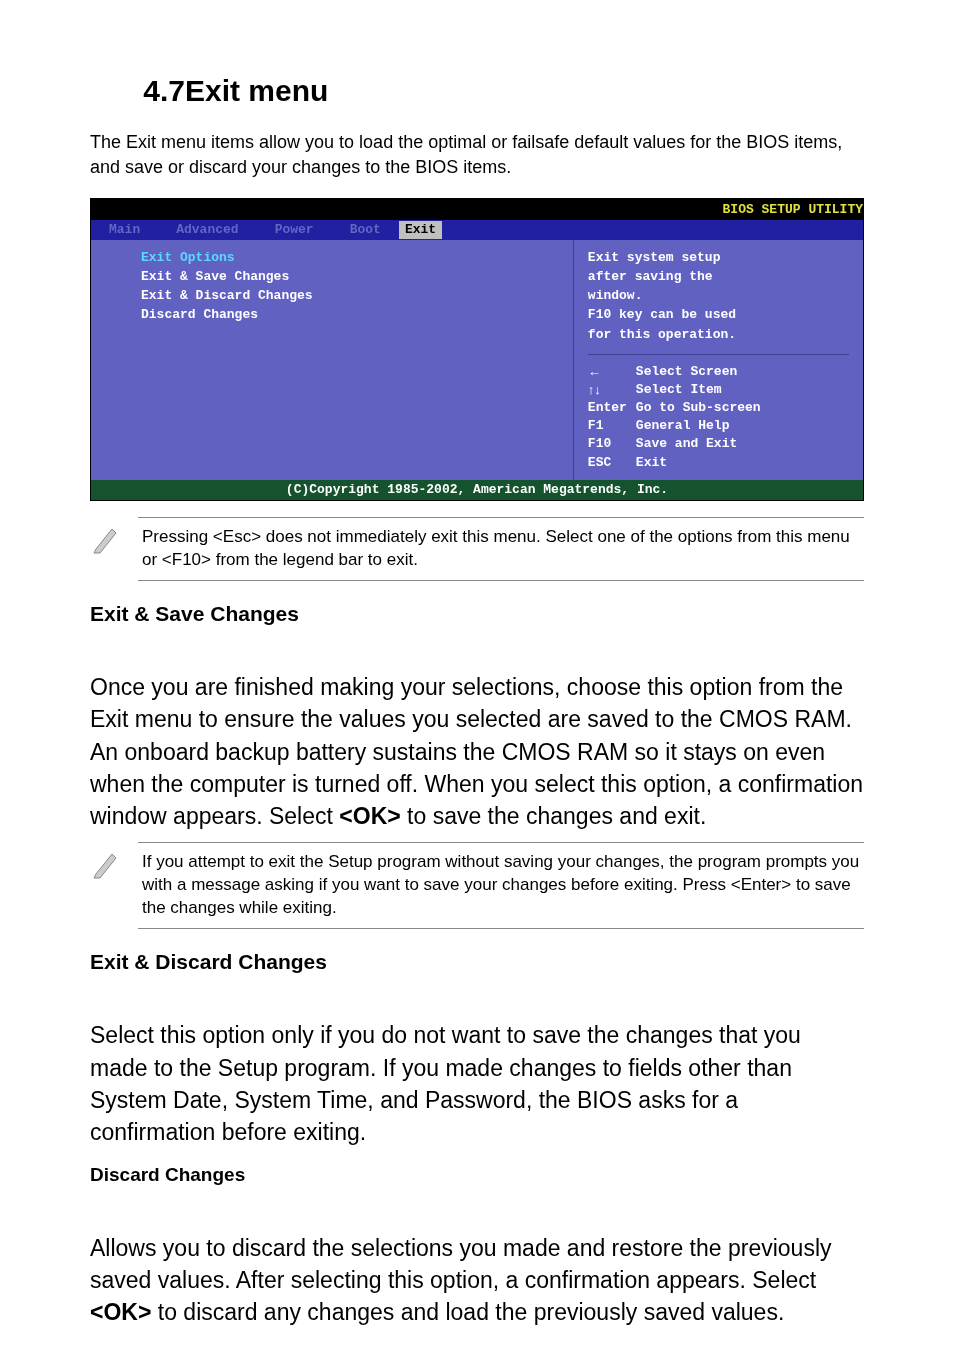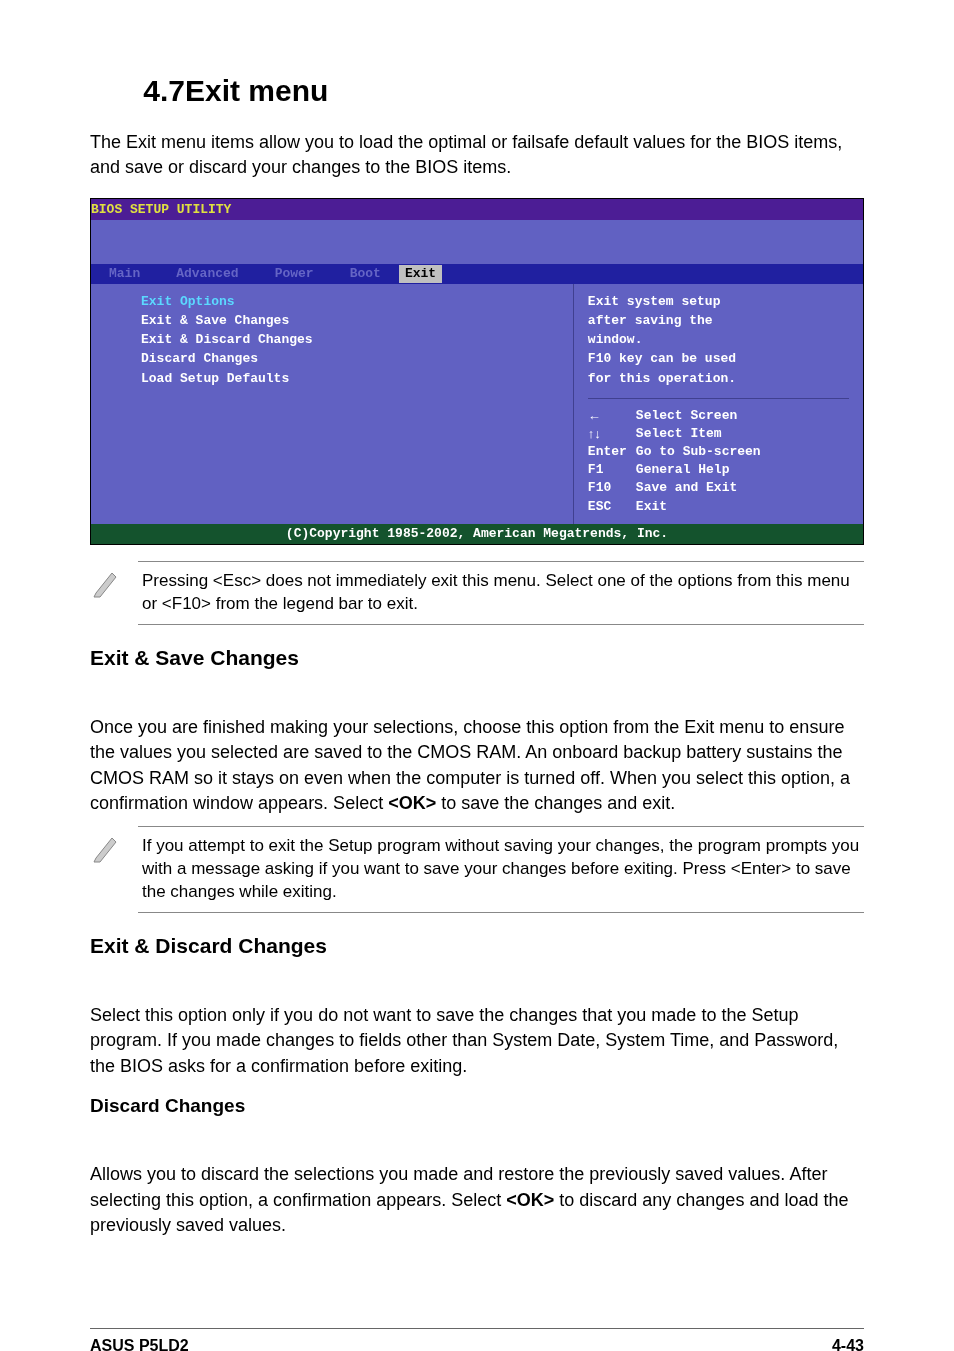--- a/index.html
+++ b/index.html
@@ -36,32 +36,31 @@
     .bios-box {
       border: 1px solid #000;
       font-family: 'Courier New', monospace;
       font-size: 13px;
       font-weight: bold;
       color: #fff;
       background: #6161c2;
       margin-bottom: 16px;
     }
     .bios-header {
-      background: #4c1d95;
+      background: #000000;
       color: #e0e040;
-      text-align: left;
+      text-align: right;
       padding: 2px 0 0 0;
       font-weight: bold;
       position: relative;
     }
     .bios-tabs {
       background: #2020a0;
       display: flex;
       padding: 1px 0;
-      margin-top: 44px;
     }
     .bios-tab {
       color: #6565c5;
       padding: 0 18px;
     }
     .bios-tab.active {
       color: #000;
       background: #c0c0c0;
       padding: 0 6px;
     }
@@ -128,21 +127,21 @@
       font-size: 21px;
       font-weight: bold;
       margin: 18px 0 10px 0;
     }
     h3 {
       font-size: 19px;
       font-weight: bold;
       margin: 14px 0 8px 0;
     }
     .para {
-      font-size: 18px;
+      font-size: 23px;
       margin-bottom: 8px;
       margin-top: 43px;
     }
     .bold-inline {
       font-weight: bold;
     }
     .page-footer {
       border-top: 1px solid #666;
       margin-top: 90px;
       padding-top: 6px;
@@ -172,21 +171,20 @@
     <div class="bios-tab">Boot</div>
     <div class="bios-tab active">Exit</div>
   </div>
   <div class="bios-body">
     <div class="bios-left">
       <div class="bios-line" style="color:#5bd9ff">Exit Options</div>
       <div class="bios-line">Exit &amp; Save Changes</div>
       <div class="bios-line">Exit &amp; Discard Changes</div>
       <div class="bios-line">Discard Changes</div>
       <div class="bios-line"></div>
-      <div class="bios-line">Load Setup Defaults</div>
     </div>
     <div class="bios-right">
       <div class="bios-right-top">
         <div class="bios-line">Exit system setup</div>
         <div class="bios-line">after saving the</div>
         <div class="bios-line">window.</div>
         <div class="bios-line"></div>
         <div class="bios-line">F10 key can be used</div>
         <div class="bios-line">for this operation.</div>
       </div>

